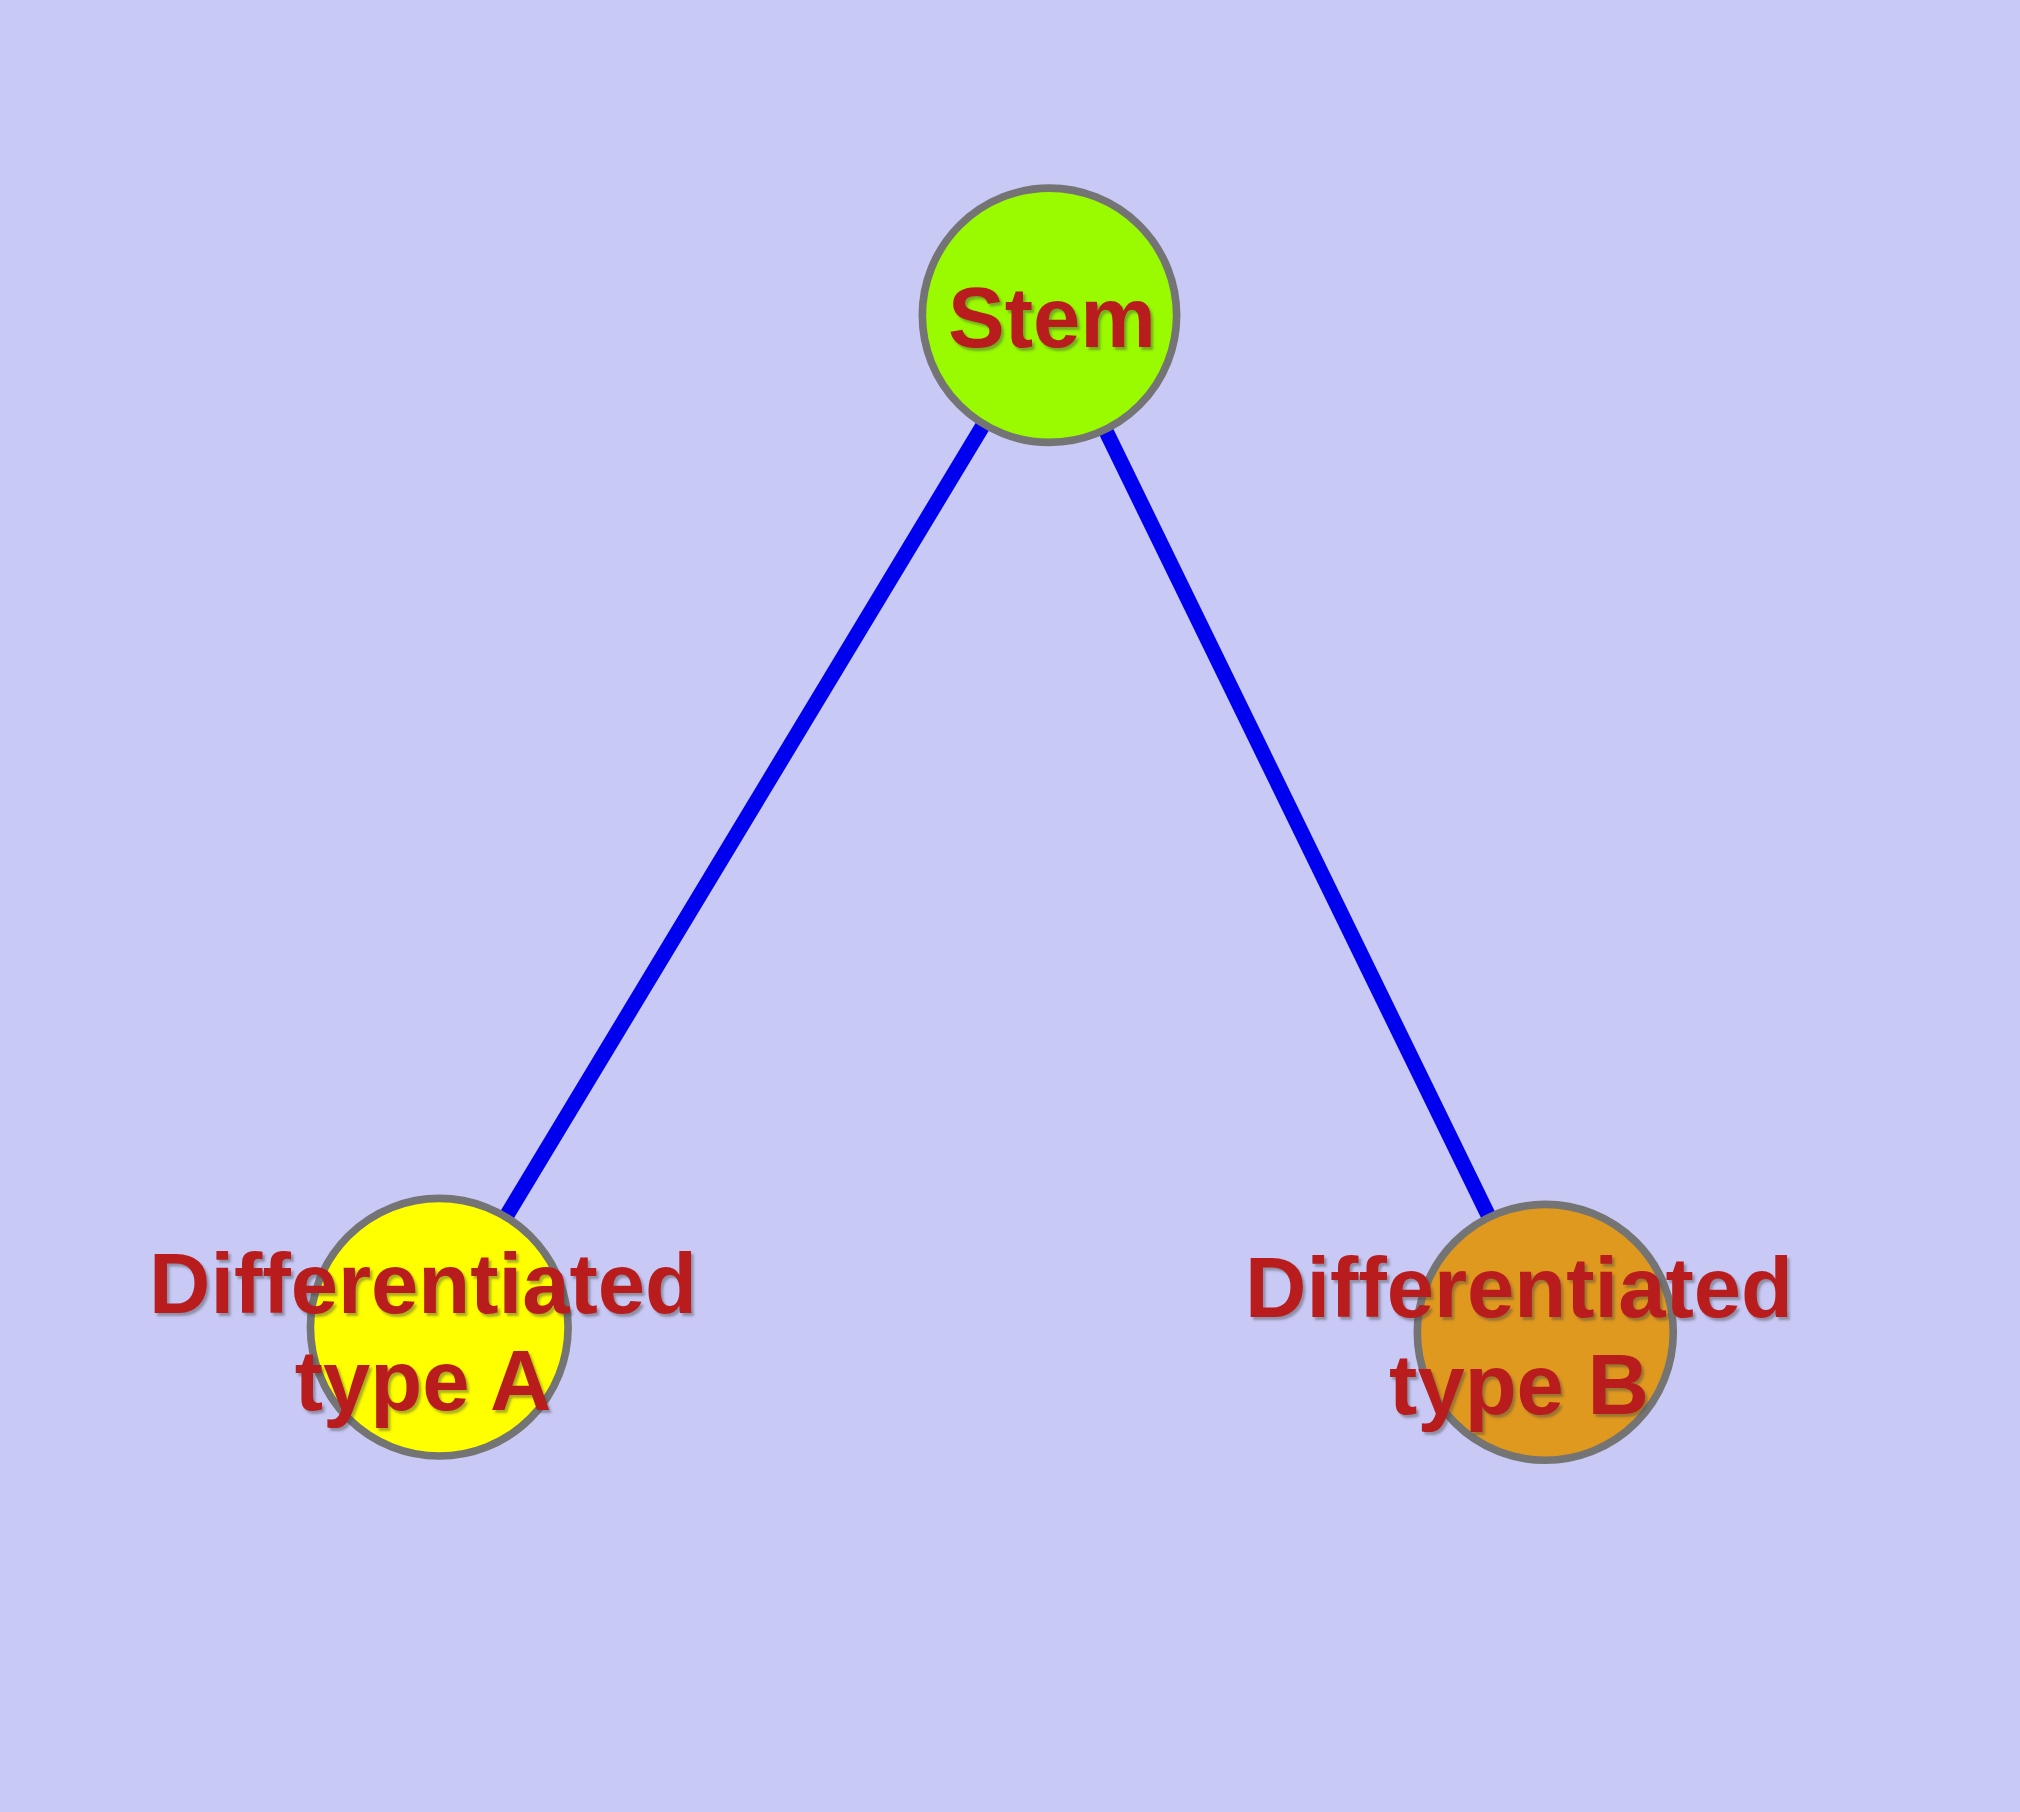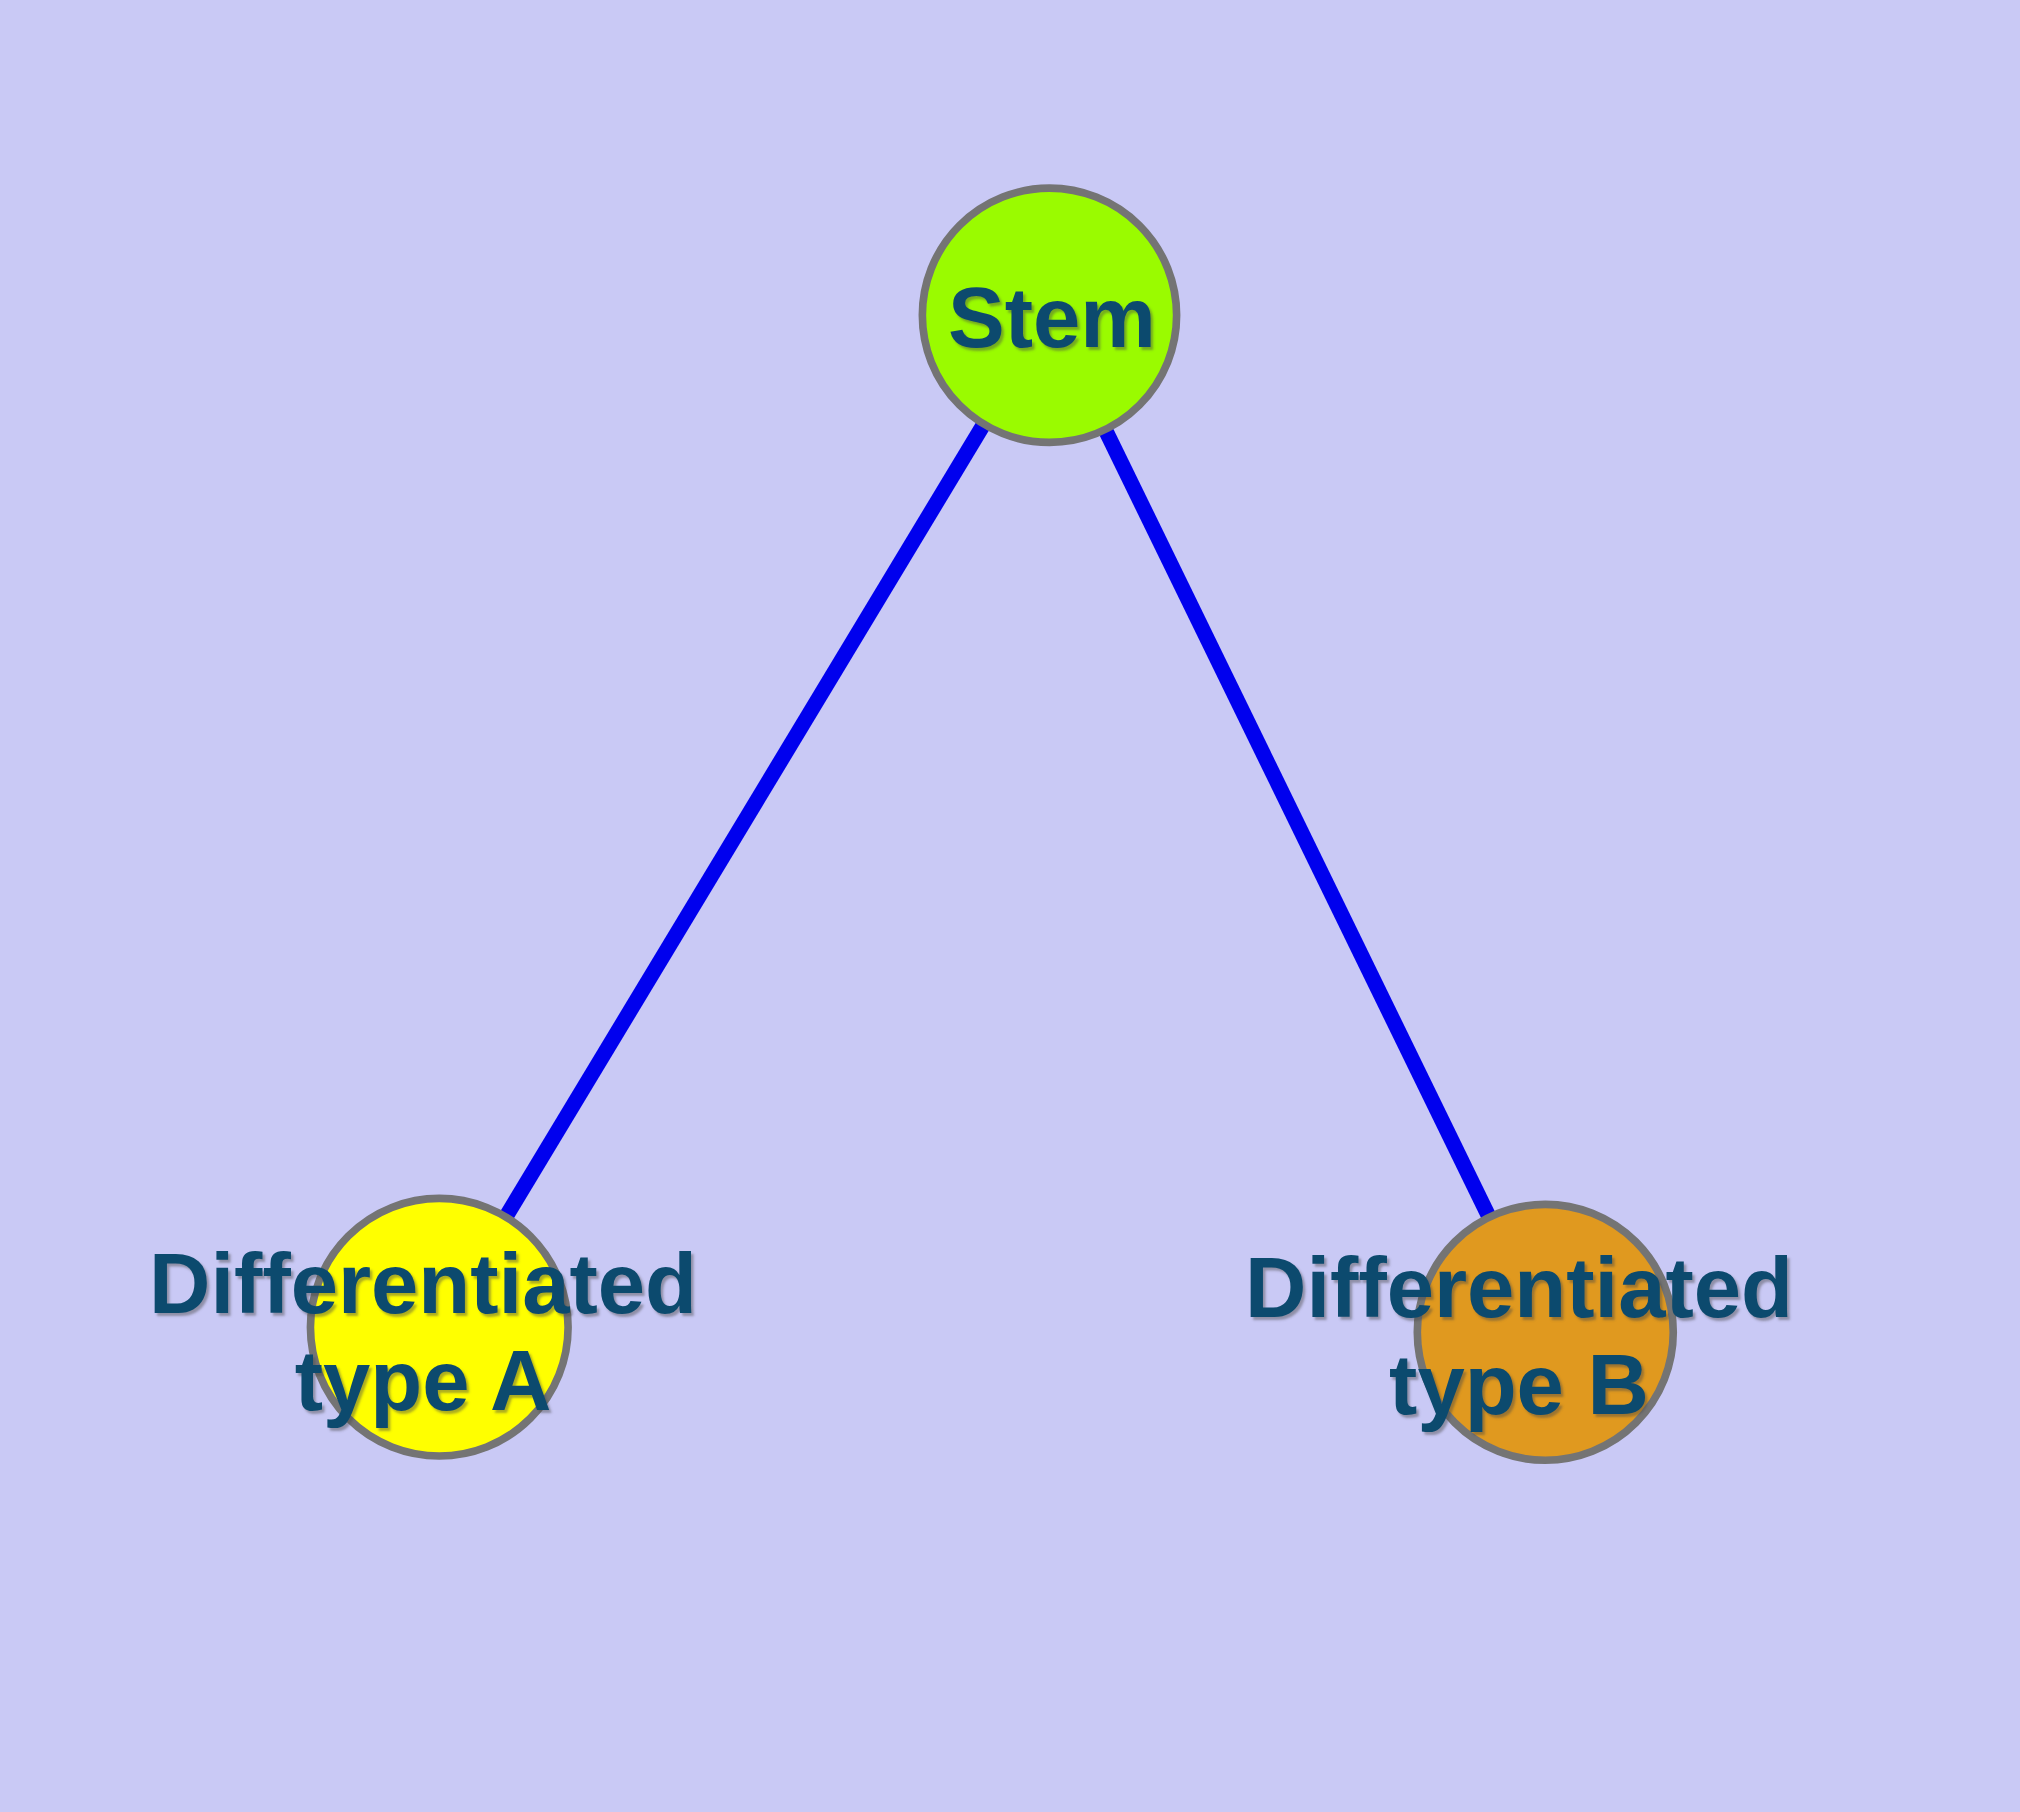--- a/index.html
+++ b/index.html
@@ -18,21 +18,21 @@
     inset: 0;
     width: 100%;
     height: 100%;
   }
   .node-label {
     position: absolute;
     transform: translate(-50%, -50%);
     font-weight: bold;
     font-size: 85px;
     line-height: 97px;
-    color: #0c4a6e;
+    color: #b91c1c;
     text-align: center;
     white-space: pre-line;
     text-shadow: 2.5px 3.4px 2.5px rgba(70, 70, 70, 0.45);
     pointer-events: none;
   }
   #label-stem   { left: 1052px; top: 317px;  }
   #label-type-a { left: 423px;  top: 1332px; }
   #label-type-b { left: 1519px; top: 1336px; }
 </style>
 </head>

